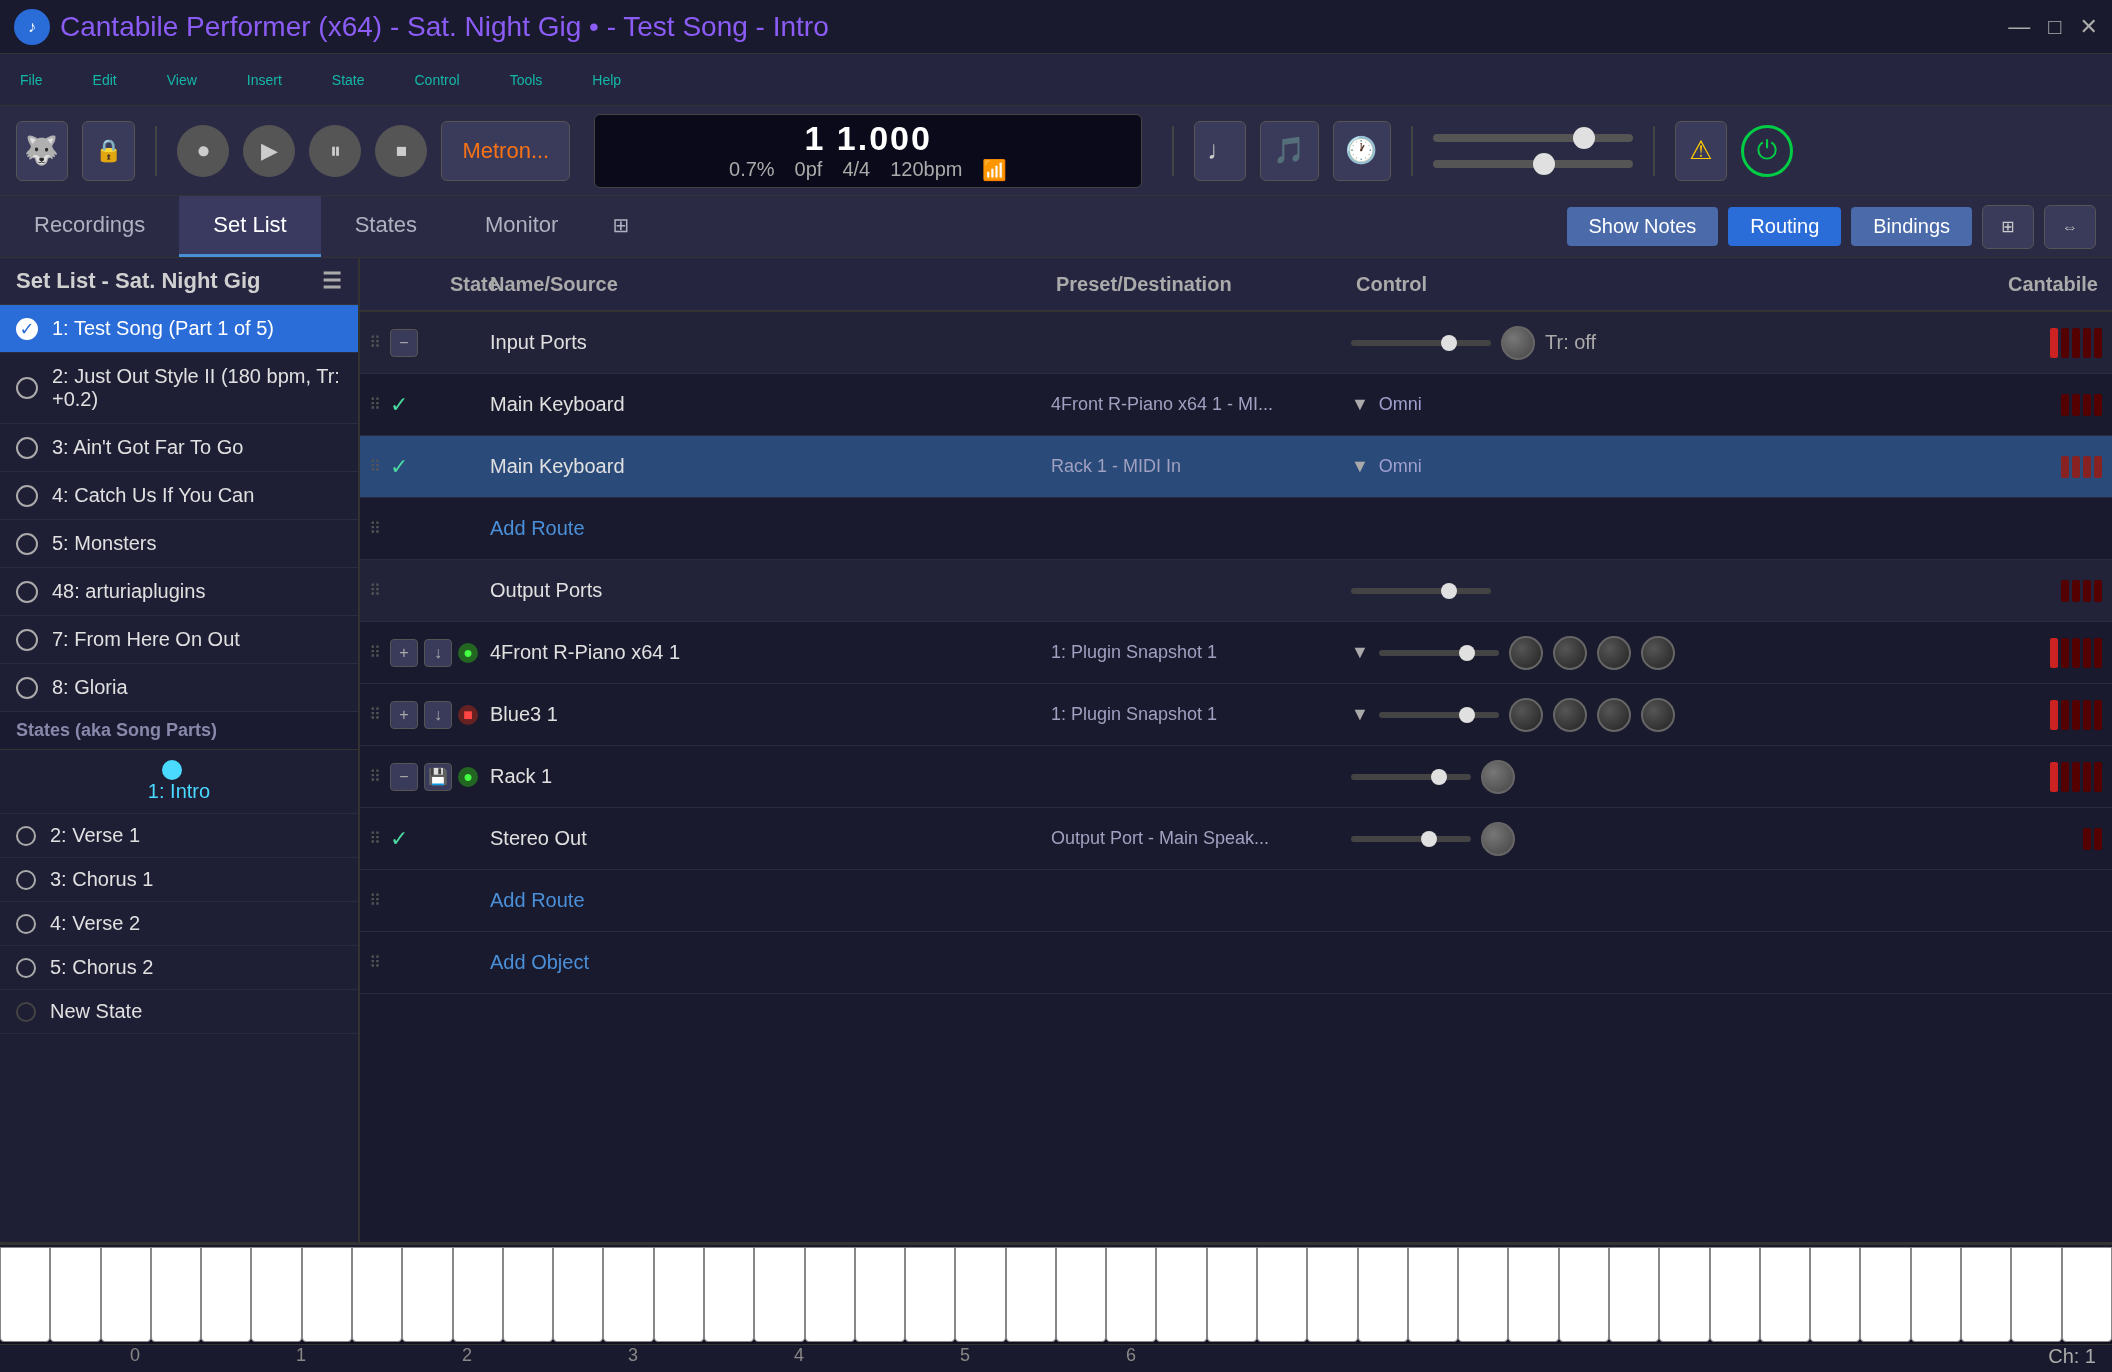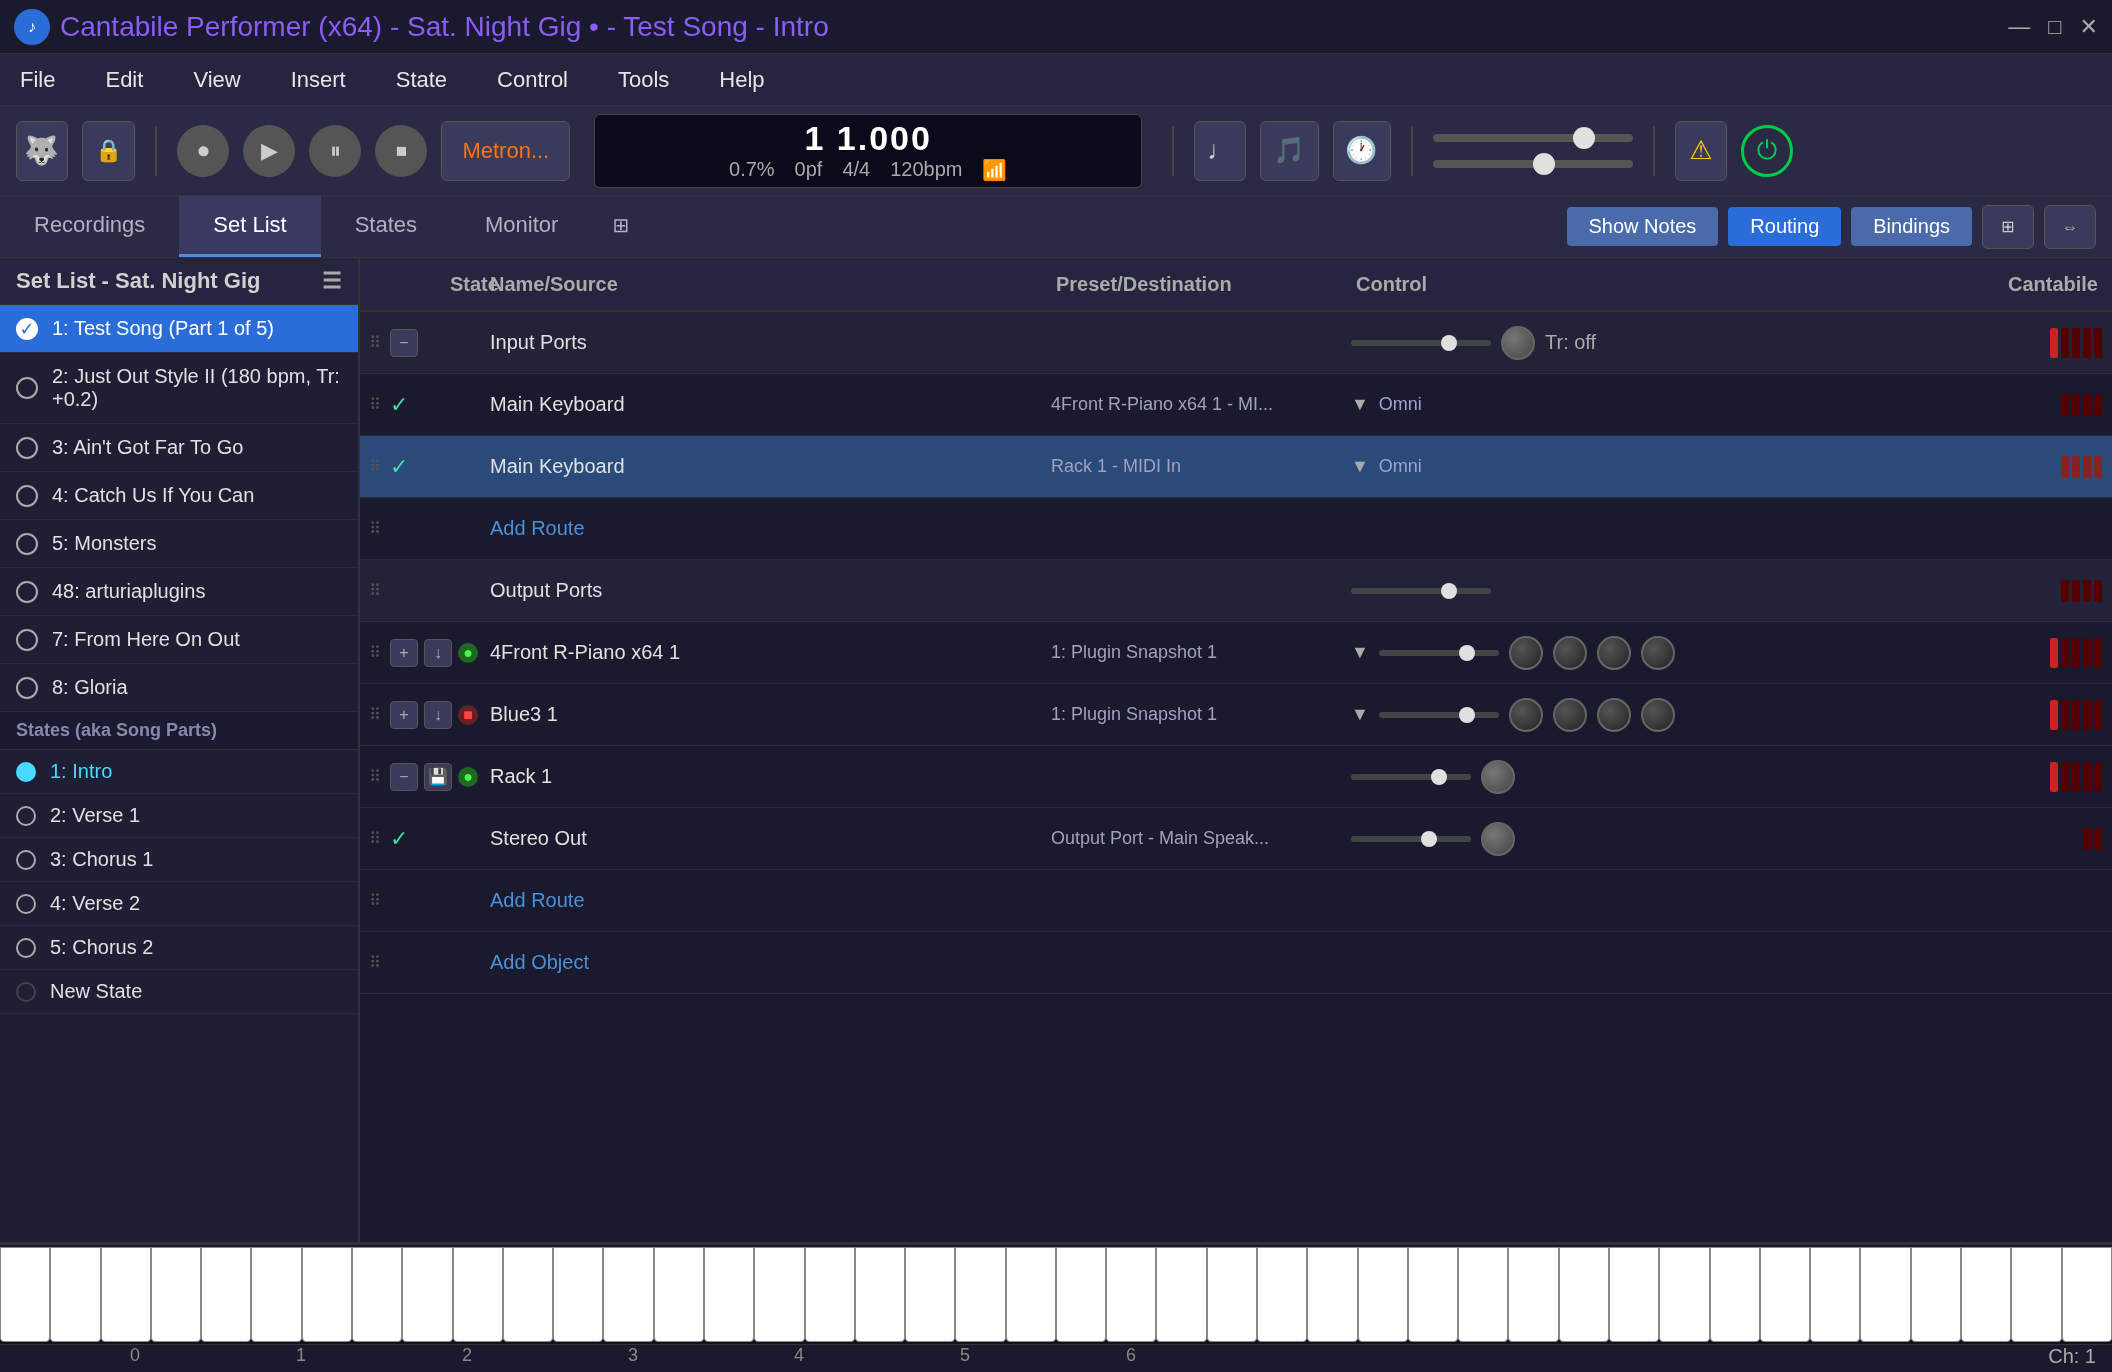--- a/index.html
+++ b/index.html
@@ -53,22 +53,22 @@
     #menu-bar {
       background: #252540;
       height: 52px;
       display: flex;
       align-items: center;
       padding: 0 10px;
       gap: 30px;
       border-bottom: 1px solid #333;
     }
     #menu-bar .menu-item {
-      color: #e5e5e5;
-      font-size: 22px;
+      color: #14b8a6;
+      font-size: 14px;
       cursor: pointer;
       padding: 6px 10px;
     }
 
     
     #toolbar {
       background: #2a2a45;
       height: 90px;
       display: flex;
       align-items: center;
@@ -287,20 +287,21 @@
     .state-item {
       display: flex;
       align-items: center;
       padding: 10px 16px;
       font-size: 20px;
       cursor: pointer;
       border-bottom: 1px solid #2a2a40;
     }
     .state-item.active {
       color: #4ad9ff;
+      flex-direction: column;
     }
     .state-item .radio-circle {
       width: 20px;
       height: 20px;
       border-radius: 50%;
       border: 2px solid #aaa;
       margin-right: 14px;
       flex-shrink: 0;
     }
     .state-item.active .radio-circle {

